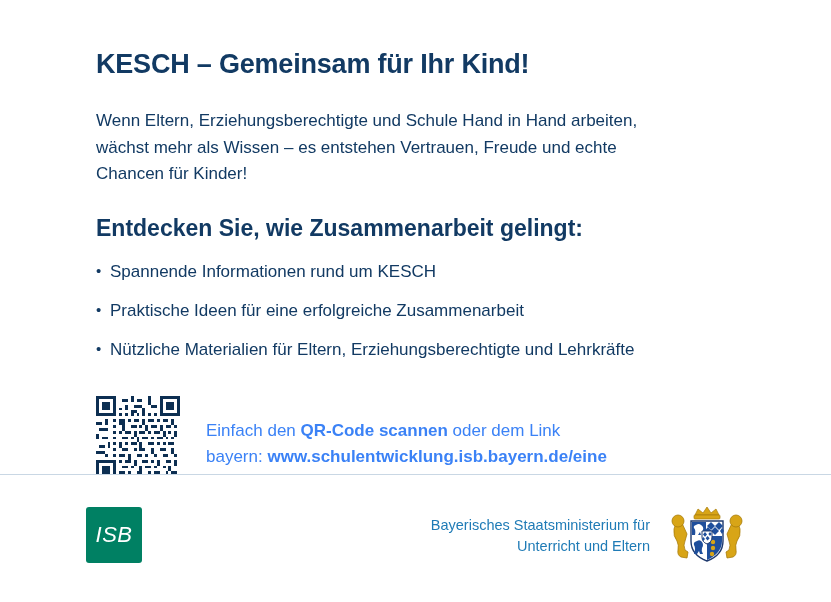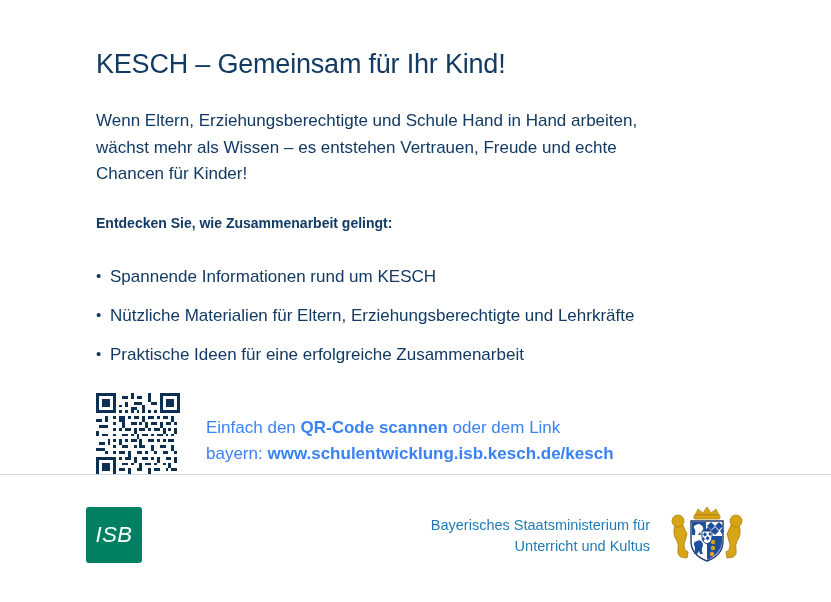--- a/index.html
+++ b/index.html
@@ -18,42 +18,42 @@
     position: relative;
     width: 831px;
     height: 602px;
     box-sizing: border-box;
   }
   .content {
     padding: 48px 96px 0 96px;
   }
   .headline {
     font-size: 27px;
-    font-weight: normal;
+    font-weight: bold;
     color: #123a63;
     letter-spacing: -0.2px;
     margin: 0 0 28px 0;
     line-height: 1.2;
   }
   .intro {
     font-size: 17px;
     line-height: 1.55;
     color: #123a63;
     margin: 16px 0 28px 0;
     max-width: 560px;
   }
   .subhead {
-    font-size: 14px;
+    font-size: 23px;
     font-weight: bold;
     color: #123a63;
-    margin: 0 0 34px 0;
+    margin: 0 0 18px 0;
   }
   .bullets {
     list-style: none;
-    margin: 0 0 26px 0;
+    margin: 0 0 34px 0;
     padding: 0;
   }
   .bullets li {
     font-size: 17px;
     line-height: 1.45;
     color: #123a63;
     margin-bottom: 14px;
     padding-left: 14px;
     position: relative;
     max-width: 560px;
@@ -148,22 +148,22 @@
   <div class="content">
 
     <h1 class="headline">KESCH – Gemeinsam für Ihr Kind!</h1>
 
     <p class="intro">Wenn Eltern, Erziehungsberechtigte und Schule Hand in Hand arbeiten, wächst mehr als Wissen – es entstehen Vertrauen, Freude und echte Chancen für Kinder!</p>
 
     <p class="subhead">Entdecken Sie, wie Zusammenarbeit gelingt:</p>
 
     <ul class="bullets">
       <li>Spannende Informationen rund um KESCH</li>
+      <li>Praktische Ideen für eine erfolgreiche Zusammenarbeit</li>
       <li>Nützliche Materialien für Eltern, Erziehungsberechtigte und Lehrkräfte</li>
-      <li>Praktische Ideen für eine erfolgreiche Zusammenarbeit</li>
     </ul>
 
     <div class="qr-row">
       <svg class="qr" viewBox="0 0 29 29" shape-rendering="crispEdges">
         <rect width="29" height="29" fill="#ffffff"></rect>
         <g fill="#0d2f52">
 
           <rect x="0" y="0" width="7" height="1"></rect>
             <rect x="0" y="6" width="7" height="1"></rect>
           <rect x="0" y="0" width="1" height="7"></rect>
@@ -294,35 +294,35 @@
           <rect x="26" y="26" width="2" height="1"></rect>
           <rect x="9" y="28" width="1" height="1"></rect>
             <rect x="13" y="28" width="2" height="1"></rect>
           <rect x="16" y="28" width="1" height="1"></rect>
             <rect x="21" y="28" width="2" height="1"></rect>
           <rect x="26" y="28" width="1" height="1"></rect>
         </g>
       </svg>
       <div class="qr-text">
         <span>Einfach den </span><span class="b">QR-Code scannen</span><span> oder dem Link</span><br>
-        <span>bayern: </span><span class="b">www.schulentwicklung.isb.kesch.de/kesch</span>
+        <span>bayern: </span><span class="b">www.schulentwicklung.isb.bayern.de/eine</span>
       </div>
     </div>
   </div>
 
   <div class="divider"></div>
 
   <div class="footer">
     <div class="isb-logo">
       <span>ISB</span>
     </div>
 
     <div class="ministry">
       <div>Bayerisches Staatsministerium für</div>
-      <div>Unterricht und Kultus</div>
+      <div>Unterricht und Eltern</div>
     </div>
 
     <svg class="coat" viewBox="0 0 84 58">
 
       <g fill="#d8a517" stroke="#a87c0b" stroke-width="0.8">
         <path d="M16 16 q-6 2 -7 8 q-1 7 3 12 q2 4 1 9 q-1 5 3 7 l6 1 l1 -6 l-3 -2 q-2 -5 0 -9 l2 -7 z"></path>
         <path d="M68 16 q6 2 7 8 q1 7 -3 12 q-2 4 -1 9 q1 5 -3 7 l-6 1 l-1 -6 l3 -2 q2 -5 0 -9 l-2 -7 z"></path>
         <circle cx="13" cy="16" r="6"></circle>
         <circle cx="71" cy="16" r="6"></circle>
       </g>

